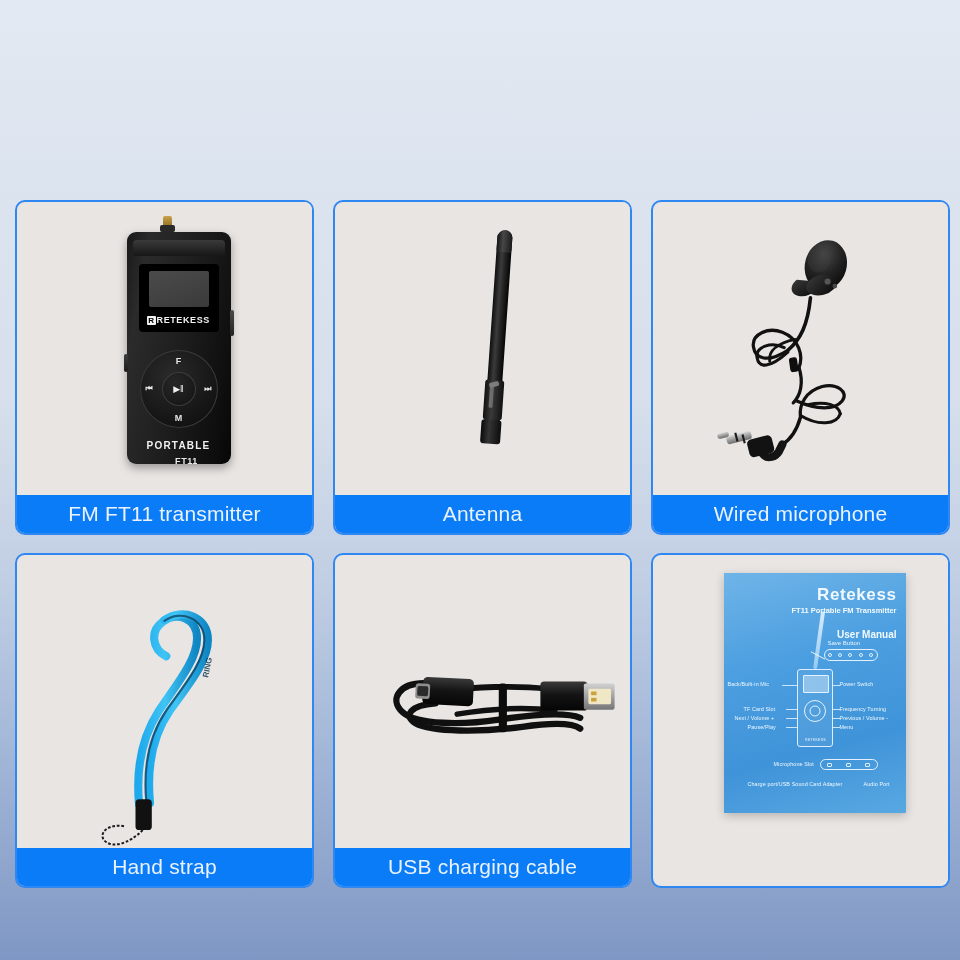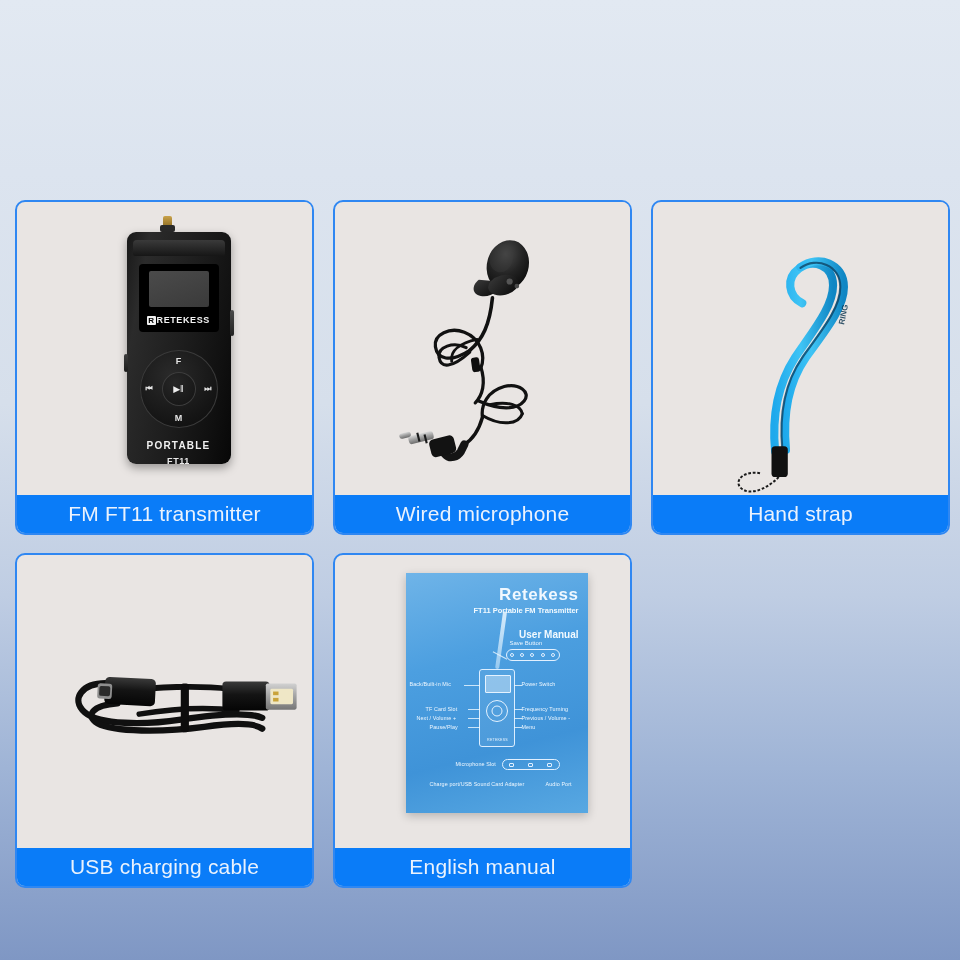--- a/index.html
+++ b/index.html
@@ -91,21 +91,21 @@
   .dp-t,.dp-b,.dp-l,.dp-r{ position:absolute; color:#e6e6e6; font-size:9px; font-weight:bold; }
   .dp-t{ left:0; top:6px; width:78px; text-align:center; }
   .dp-b{ left:0; bottom:5px; width:78px; text-align:center; }
   .dp-l{ left:6px; top:50%; transform:translateY(-50%); font-size:8px;}
   .dp-r{ right:6px; top:50%; transform:translateY(-50%); font-size:8px;}
   .tx-portable{
     position:absolute; left:0; top:208px; width:104px; text-align:center;
     color:#f0f0f0; font-size:10px; font-weight:bold; letter-spacing:1.2px;
   }
   .tx-model{
-    position:absolute; left:0; top:224px; width:104px; text-align:center;
+    position:absolute; left:8px; top:224px; width:104px; text-align:center;
     color:#e8e8e8; font-size:9px; font-weight:bold; letter-spacing:.6px;
   }
 
   
   .ant{ position:absolute; left:50%; top:28px; transform:translateX(-50%) rotate(4deg); width:26px; height:226px; }
   .ant-rod{
     position:absolute; left:6px; top:0; width:15px; height:200px;
     background:linear-gradient(90deg,#0d0d0d,#3b3b3b 38%,#242424 62%,#050505);
     border-radius:8px 8px 2px 2px;
   }
@@ -230,20 +230,33 @@
               <span class="dpad-mid">▶‖</span>
             </div>
             <div class="tx-portable">PORTABLE</div>
             <div class="tx-model">FT11</div>
           </div>
         </div>
       </div>
       <div class="label">FM FT11 transmitter</div>
     </div>
 
+    <div class="card">
+      <div class="stage">
+        <div class="ant">
+          <div class="ant-rod"></div>
+          <div class="ant-tip"></div>
+          <div class="ant-hinge"></div>
+          <div class="ant-slot"></div>
+          <div class="ant-pin"></div>
+          <div class="ant-base"></div>
+        </div>
+      </div>
+      <div class="label">Antenna</div>
+    </div>
 
     <div class="card">
       <div class="stage">
         <svg class="mic" viewBox="0 0 295 276" preserveAspectRatio="xMidYMid meet">
           <defs>
             <radialGradient id="foam" cx="38%" cy="30%" r="75%">
               <stop offset="0%" stop-color="#4a4a4a"></stop>
               <stop offset="55%" stop-color="#232323"></stop>
               <stop offset="100%" stop-color="#0c0c0c"></stop>
             </radialGradient>
@@ -427,17 +440,16 @@
           <div class="m-micslot">
             <i></i>
               <i></i>
               <i></i>
           </div>
           <div class="m-note" style="left:24px; top:208px;">Charge port/USB Sound Card Adapter</div>
           <div class="m-note" style="left:140px; top:208px;">Audio Port</div>
 
         </div>
       </div>
-      <div class="label">English manual</div>
     </div>
 
   </div>
 </div>
 
 </body></html>

